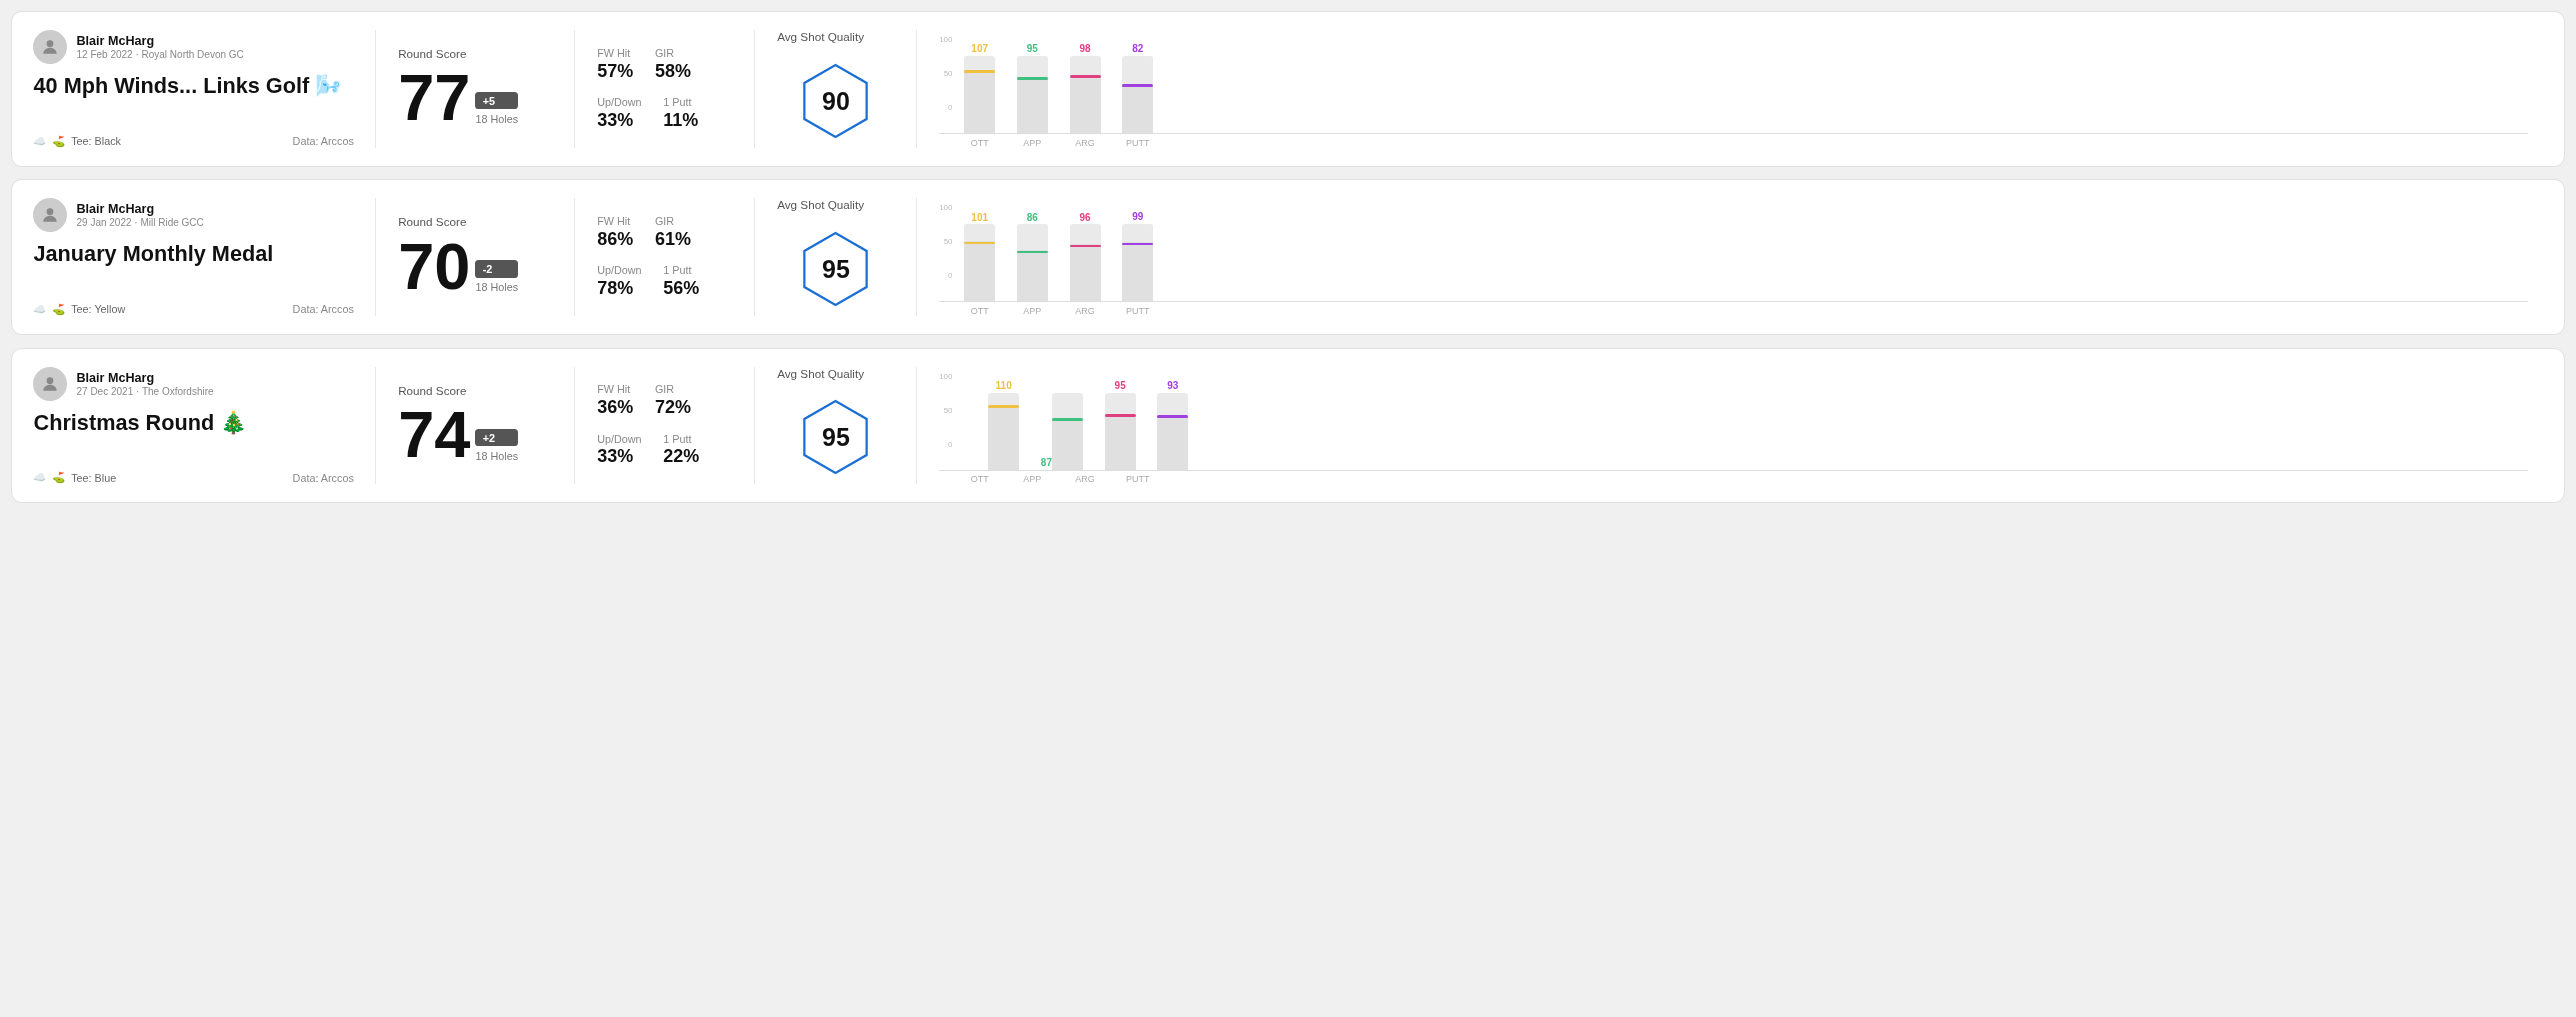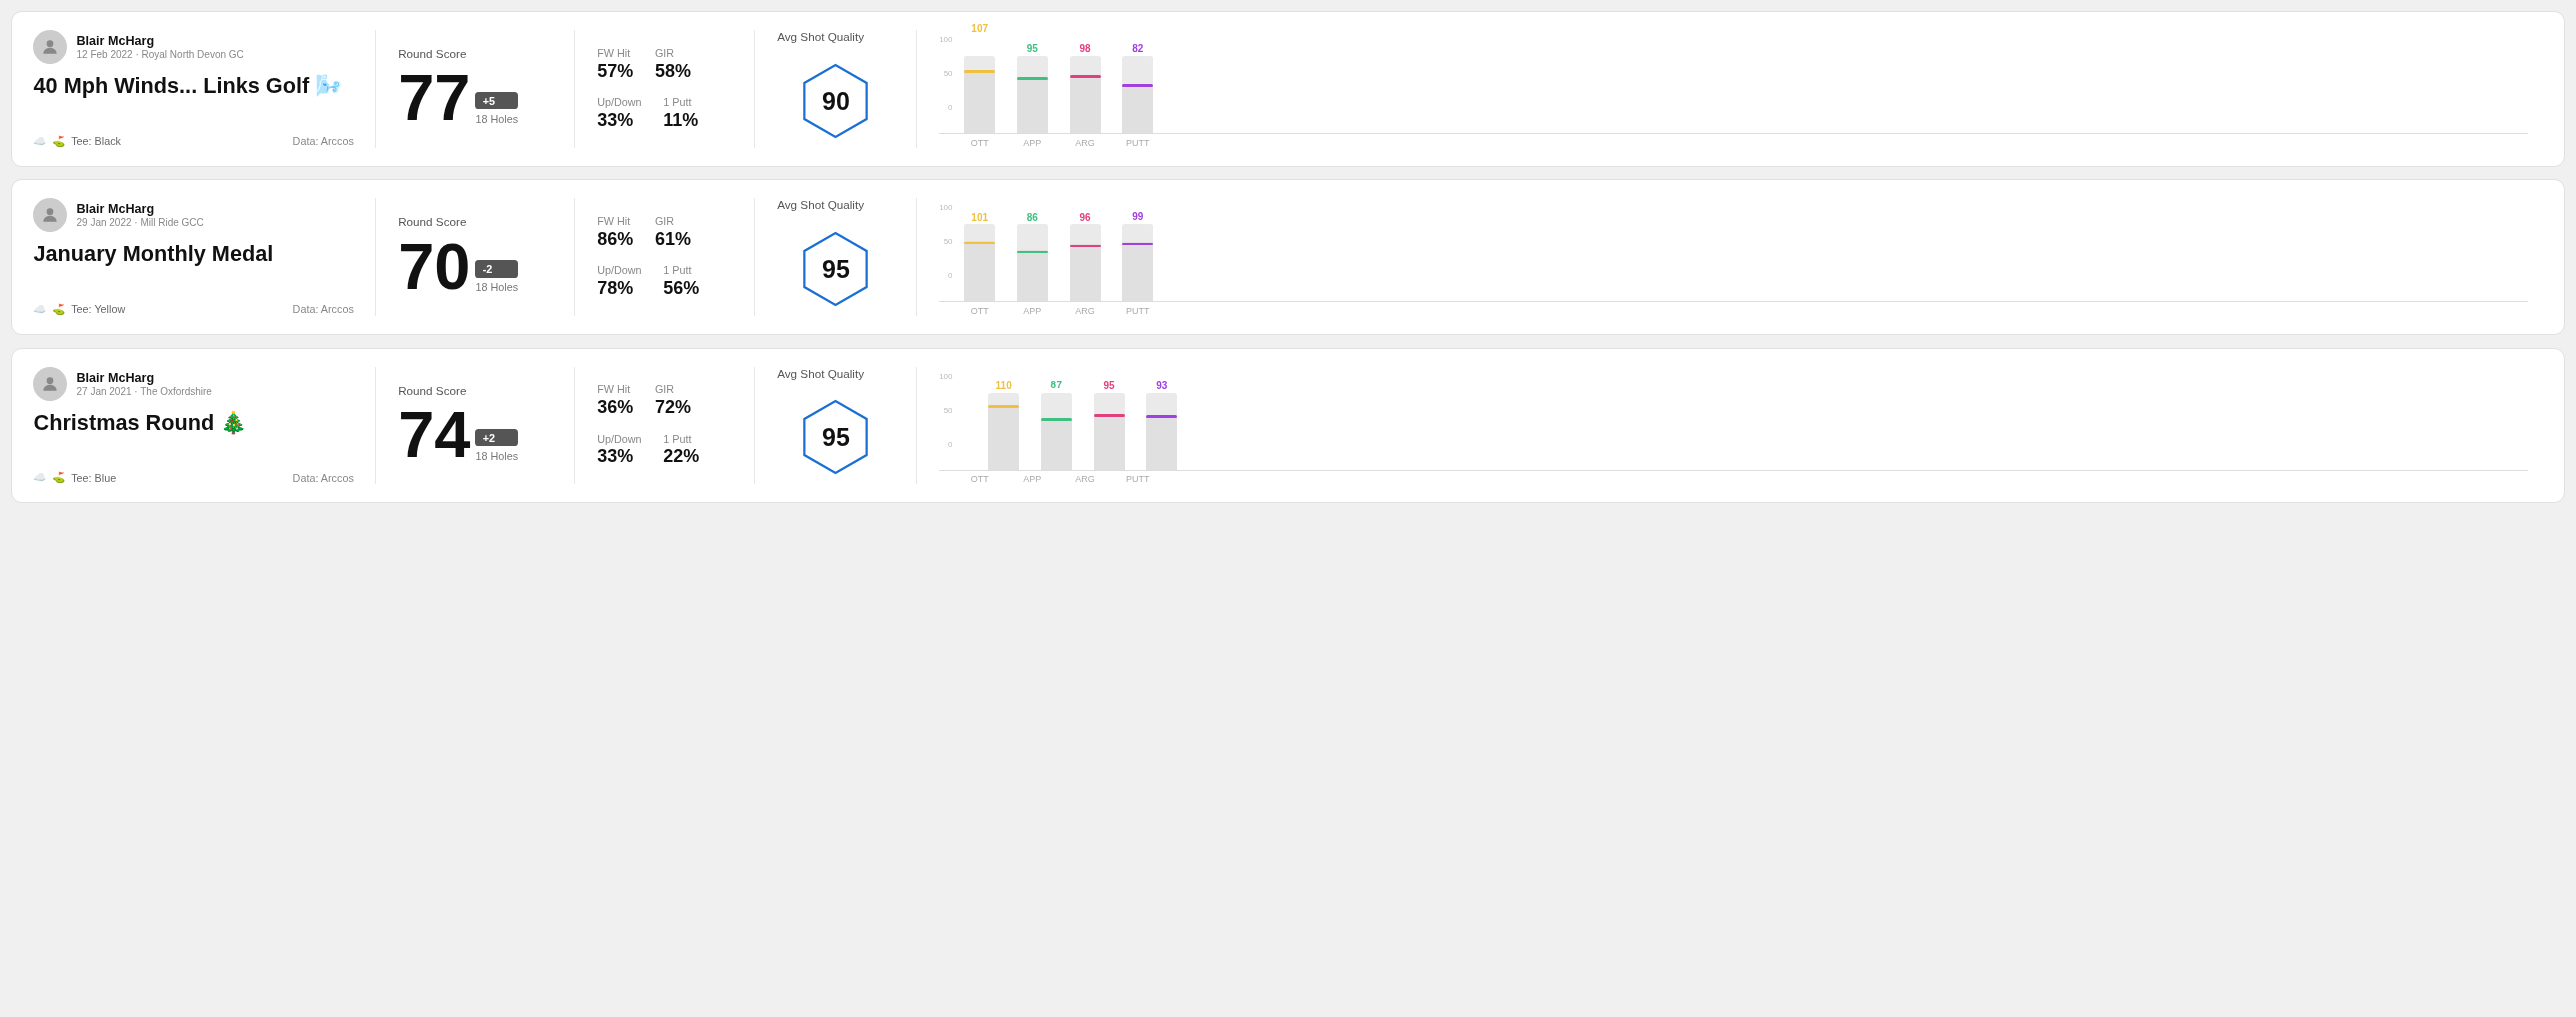--- a/index.html
+++ b/index.html
@@ -211,21 +211,21 @@
     </div>
 
     <div class="chart-section">
       <div style="display:flex;flex-direction:column;width:100%;">
           <div style="display:flex;align-items:flex-end;gap:21.7px;height:98px;padding-left:25px;position:relative;">
             <div style="position:absolute;left:0;top:0;height:77px;display:flex;flex-direction:column;justify-content:space-between;align-items:flex-end;padding-right:3.6px;">
     <span style="font-size:8px;color:#bbb;">100</span>
     <span style="font-size:8px;color:#bbb;">50</span>
     <span style="font-size:8px;color:#bbb;">0</span>
   </div>
-      <div style="display:flex;flex-direction:column;align-items:center;gap:20px;">
+      <div style="display:flex;flex-direction:column;align-items:center;">
         <div style="font-size:10px;font-weight:700;color:#f0c040;margin-bottom:1.8px;">107</div>
         <div style="width:31px;height:77px;background:#eaeaea;border-radius:2.7px 2.7px 0 0;position:relative;">
           <div style="position:absolute;bottom:0;width:100%;height:63px;background:#e0e0e0;border-radius:2.7px 2.7px 0 0;"></div>
           <div style="position:absolute;bottom:60px;width:100%;height:2.7px;background:#f0c040;border-radius:1.8px;"></div>
         </div>
       </div>
       <div style="display:flex;flex-direction:column;align-items:center;">
         <div style="font-size:10px;font-weight:700;color:#40c080;margin-bottom:1.8px;">95</div>
         <div style="width:31px;height:77px;background:#eaeaea;border-radius:2.7px 2.7px 0 0;position:relative;">
           <div style="position:absolute;bottom:0;width:100%;height:56px;background:#e0e0e0;border-radius:2.7px 2.7px 0 0;"></div>
@@ -380,21 +380,21 @@
       <div>
         <div class="player-header">
           <div class="avatar">
             <svg viewBox="0 0 24 24" xmlns="http://www.w3.org/2000/svg">
               <circle cx="12" cy="8" r="4"></circle>
               <path d="M4 20c0-4 3.6-7 8-7s8 3 8 7"></path>
             </svg>
           </div>
           <div class="player-info">
             <div class="player-name">Blair McHarg</div>
-            <div class="player-date">27 Jan 2021 · The Oxfordshire</div>
+            <div class="player-date">27 Dec 2021 · The Oxfordshire</div>
           </div>
         </div>
         <div class="round-title">Christmas Round 🎄</div>
       </div>
       <div class="card-footer">
         <div class="tee-info">
           <span>☁️</span>
           <span>⛳</span>
           <span>Tee: Blue</span>
         </div>
@@ -454,21 +454,21 @@
     <span style="font-size:8px;color:#bbb;">50</span>
     <span style="font-size:8px;color:#bbb;">0</span>
   </div>
       <div style="display:flex;flex-direction:column;align-items:center;padding-left:24px;">
         <div style="font-size:10px;font-weight:700;color:#f0c040;margin-bottom:1.8px;">110</div>
         <div style="width:31px;height:77px;background:#eaeaea;border-radius:2.7px 2.7px 0 0;position:relative;">
           <div style="position:absolute;bottom:0;width:100%;height:65px;background:#e0e0e0;border-radius:2.7px 2.7px 0 0;"></div>
           <div style="position:absolute;bottom:62px;width:100%;height:2.7px;background:#f0c040;border-radius:1.8px;"></div>
         </div>
       </div>
-      <div style="display:flex;flex-direction:column;align-items:center;font-family:Liberation Mono, monospace;">
+      <div style="display:flex;flex-direction:row;align-items:flex-end;">
         <div style="font-size:10px;font-weight:700;color:#40c080;margin-bottom:1.8px;">87</div>
         <div style="width:31px;height:77px;background:#eaeaea;border-radius:2.7px 2.7px 0 0;position:relative;">
           <div style="position:absolute;bottom:0;width:100%;height:51px;background:#e0e0e0;border-radius:2.7px 2.7px 0 0;"></div>
           <div style="position:absolute;bottom:49px;width:100%;height:2.7px;background:#40c080;border-radius:1.8px;"></div>
         </div>
       </div>
       <div style="display:flex;flex-direction:column;align-items:center;">
         <div style="font-size:10px;font-weight:700;color:#e04080;margin-bottom:1.8px;">95</div>
         <div style="width:31px;height:77px;background:#eaeaea;border-radius:2.7px 2.7px 0 0;position:relative;">
           <div style="position:absolute;bottom:0;width:100%;height:56px;background:#e0e0e0;border-radius:2.7px 2.7px 0 0;"></div>

